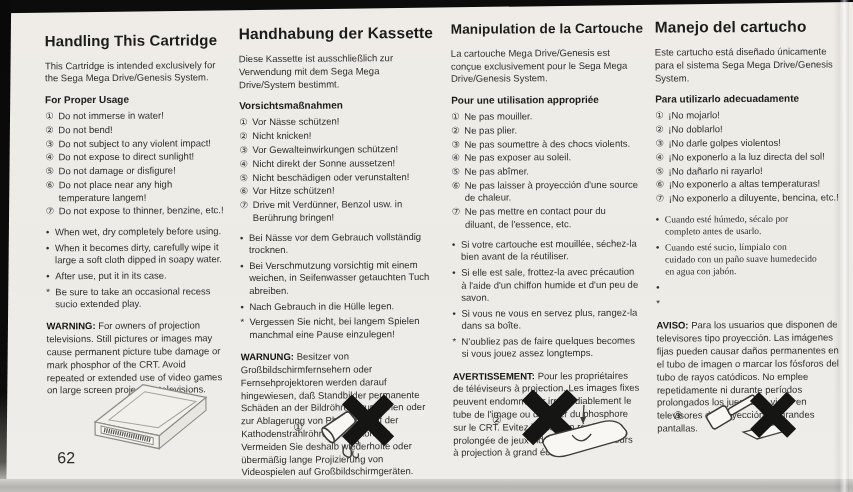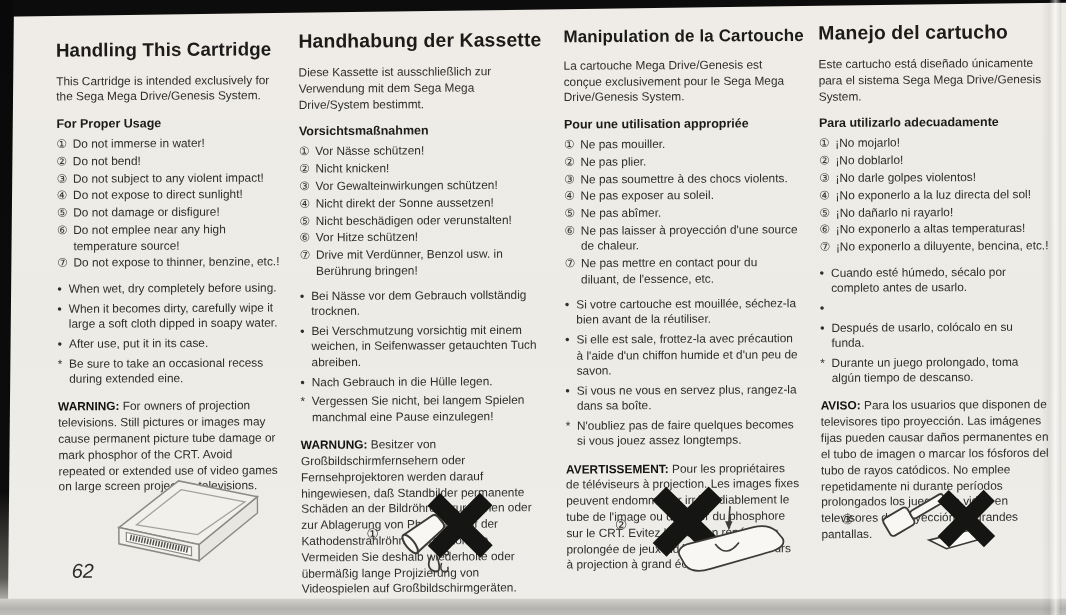--- a/index.html
+++ b/index.html
@@ -32,25 +32,25 @@
   .col-fr .title{white-space:nowrap;font-size:13.6px;}
   .intro{font-size:9.5px;line-height:1.33;margin:0 0 9px;}
   .sub{font-size:10px;font-weight:bold;color:#1c1b19;margin:0 0 5px;}
   .item{display:flex;font-size:9.5px;line-height:1.3;margin-bottom:1.5px;}
   .num{flex:none;width:13px;font-size:9.5px;color:#343330;}
   .blist{margin-top:8px;}
   .blist .item{margin-bottom:3.5px;}
   .mark{flex:none;width:9px;font-weight:bold;}
   .mark-ast{font-weight:normal;}
   .txt{flex:1;}
-  .col-es .blist .txt{max-width:152px;}
+  .col-es .blist .txt{max-width:152px;font-family:Liberation Serif, serif;}
   .warn{font-size:9.5px;line-height:1.35;margin:10px 0 0;}
   .warn b{color:#141311;}
 
-  .page-number{position:absolute;left:56px;top:447px;font-size:16px;color:#2c2b29;font-style:italic;}
+  .page-number{position:absolute;left:56px;top:447px;font-size:16px;color:#2c2b29;}
   .cartridge{position:absolute;left:78px;top:364px;}
   .figure{position:absolute;}
   .fig-1{left:286px;top:392px;}
   .fig-2{left:483px;top:390px;}
   .fig-3{left:666px;top:390px;}
   .fig-num{position:absolute;font-size:11px;color:#2c2b29;}
   .fig-1 .fig-num{left:6px;top:28px;}
   .fig-2 .fig-num{left:8px;top:24px;}
   .fig-3 .fig-num{left:6px;top:21px;}
   .fig-art{position:absolute;left:26px;top:0;}
@@ -87,21 +87,21 @@
         <div class="item">
             <span class="num">④</span>
             <span class="txt">Do not expose to direct sunlight!</span>
           </div>
         <div class="item">
             <span class="num">⑤</span>
             <span class="txt">Do not damage or disfigure!</span>
           </div>
         <div class="item">
             <span class="num">⑥</span>
-            <span class="txt">Do not emplee near any high temperature source!</span>
+            <span class="txt">Do not place near any high temperature langem!</span>
           </div>
         <div class="item">
             <span class="num">⑦</span>
             <span class="txt">Do not expose to thinner, benzine, etc.!</span>
           </div>
       </div>
       <div class="blist">
         <div class="item">
             <span class="mark">•</span>
             <span class="txt">When wet, dry completely before using.</span>
@@ -109,21 +109,21 @@
         <div class="item">
             <span class="mark">•</span>
             <span class="txt">When it becomes dirty, carefully wipe it large a soft cloth dipped in soapy water.</span>
           </div>
         <div class="item">
             <span class="mark">•</span>
             <span class="txt">After use, put it in its case.</span>
           </div>
         <div class="item">
             <span class="mark mark-ast">*</span>
-            <span class="txt">Be sure to take an occasional recess during extended eine.</span>
+            <span class="txt">Be sure to take an occasional recess sucio extended play.</span>
           </div>
       </div>
       <p class="warn"><b>WARNING:</b> <span>For owners of projection televisions. Still pictures or images may cause permanent picture tube damage or mark phosphor of the CRT. Avoid repeated or extended use of video games on large screen projection televisions.</span></p>
     </div>
 
     <div class="col col-de">
       <h1 class="title">Handhabung der Kassette</h1>
       <p class="intro">Diese Kassette ist ausschließlich zur Verwendung mit dem Sega Mega Drive/System bestimmt.</p>
       <h2 class="sub">Vorsichtsmaßnahmen</h2>
       <div class="nlist">
@@ -266,28 +266,27 @@
             <span class="txt">¡No exponerlo a diluyente, bencina, etc.!</span>
           </div>
       </div>
       <div class="blist">
         <div class="item">
             <span class="mark">•</span>
             <span class="txt">Cuando esté húmedo, sécalo por completo antes de usarlo.</span>
           </div>
         <div class="item">
             <span class="mark">•</span>
-          </div>
-        <div class="item">
-            <span class="mark">•</span>
-            <span class="txt">Después de usarlo, colócalo en su funda.</span>
+            <span class="txt">Cuando esté sucio, límpialo con cuidado con un paño suave humedecido en agua con jabón.</span>
+          </div>
+        <div class="item">
+            <span class="mark">•</span>
           </div>
         <div class="item">
             <span class="mark mark-ast">*</span>
-            <span class="txt">Durante un juego prolongado, toma algún tiempo de descanso.</span>
           </div>
       </div>
       <p class="warn"><b>AVISO:</b> <span>Para los usuarios que disponen de televisores tipo proyección. Las imágenes fijas pueden causar daños permanentes en el tubo de imagen o marcar los fósforos del tubo de rayos catódicos. No emplee repetidamente ni durante períodos prolongados los juegos de video en televisores de proyección de grandes pantallas.</span></p>
     </div>
 
     <div class="cartridge">
       <svg width="145" height="95" viewBox="0 0 145 95">
         <polygon points="80,70 127,32 127,45 80,83" fill="#e8e6e1" stroke="#8c8a85" stroke-width="1.1"></polygon>
         <polygon points="16,56 64,19 127,32 80,70" fill="#f1f0eb" stroke="#8c8a85" stroke-width="1.2"></polygon>
         <polygon points="30,54 66,26 117,36 79,62" fill="none" stroke="#a3a19c" stroke-width="1"></polygon>

